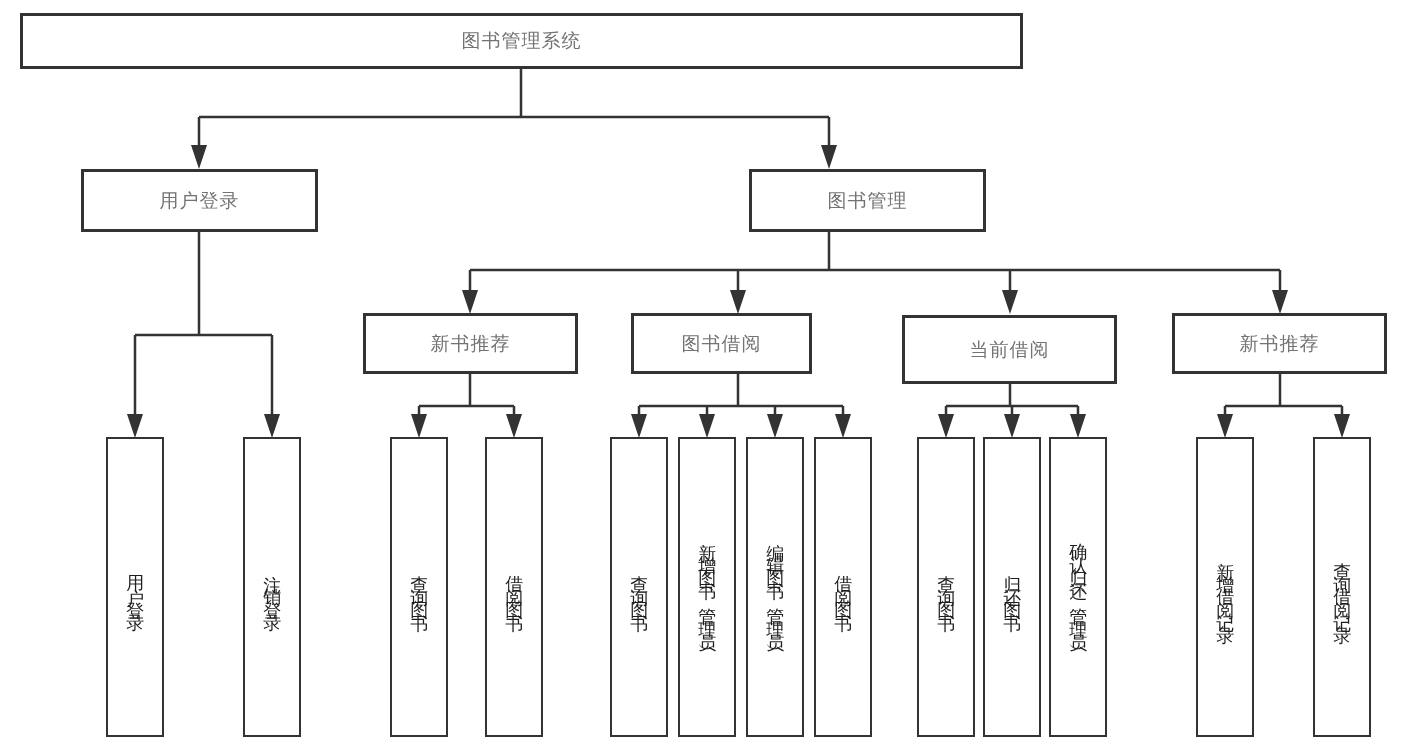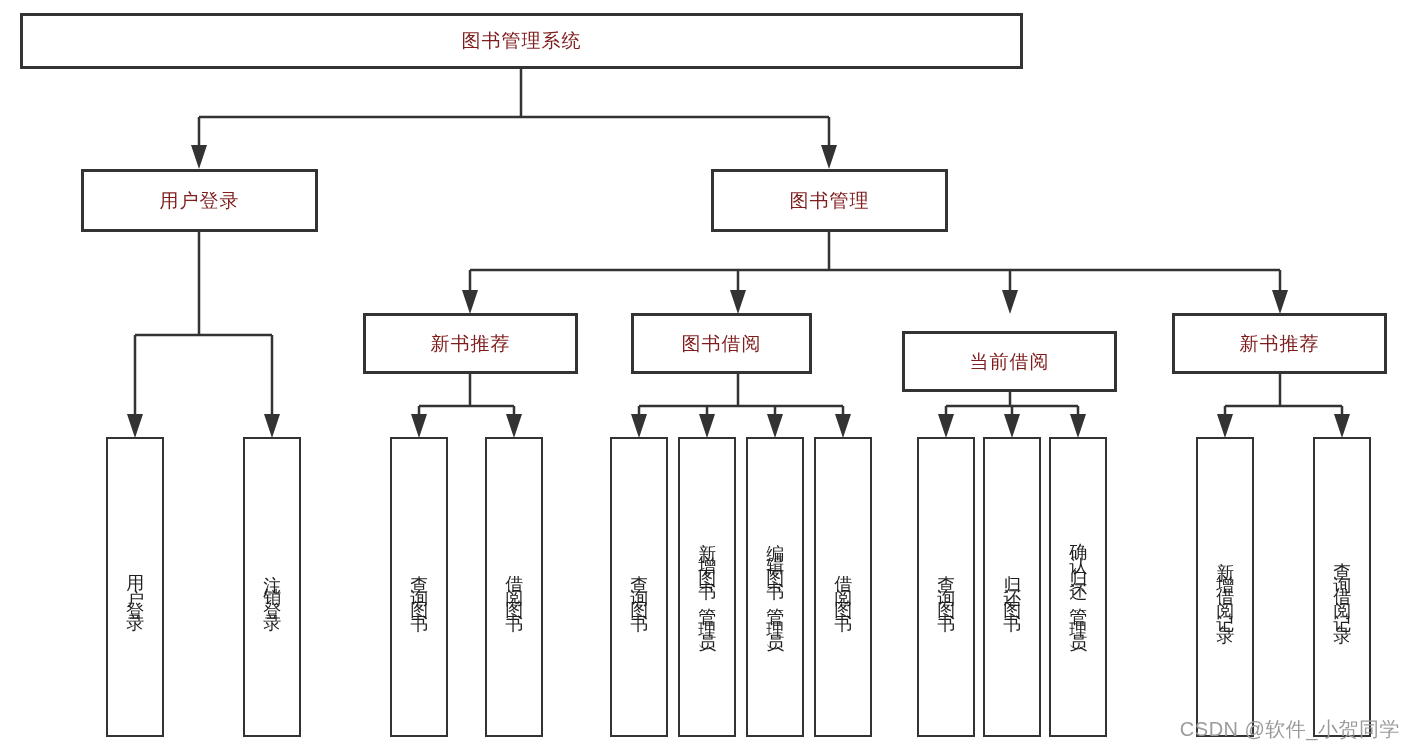--- a/index.html
+++ b/index.html
@@ -8,21 +8,21 @@
     font-family:"Liberation Sans",sans-serif;overflow:hidden;
   }
   .wires{position:absolute;left:0;top:0;z-index:1;}
   .node{
     position:absolute;background:#ffffff;border:3px solid #333333;
     box-sizing:border-box;display:flex;align-items:center;justify-content:center;
     z-index:2;
   }
   .node.leaf{border-width:2px;}
   .hlabel{
-    font-size:19px;color:#7f1d1d;letter-spacing:1px;white-space:nowrap;
+    font-size:19px;color:#737373;letter-spacing:1px;white-space:nowrap;
   }
   .vlabel{
     writing-mode:vertical-rl;text-orientation:mixed;
     font-size:18px;line-height:1.15;letter-spacing:13px;color:#1f1f1f;
   }
   .watermark{
     position:absolute;top:716px;right:5px;z-index:3;
     font-size:20px;color:#9b9b9b;letter-spacing:0.5px;white-space:nowrap;
   }
 </style>
@@ -62,31 +62,31 @@
     </g>
   </svg>
 
   <div class="node" style="left:20px;top:13px;width:1003px;height:56px">
     <span class="hlabel">图书管理系统</span>
   </div>
 
   <div class="node" style="left:81px;top:169px;width:237px;height:63px">
     <span class="hlabel">用户登录</span>
   </div>
-  <div class="node" style="left:711px;top:169px;width:237px;height:63px">
+  <div class="node" style="left:749px;top:169px;width:237px;height:63px">
     <span class="hlabel">图书管理</span>
   </div>
 
   <div class="node" style="left:363px;top:313px;width:215px;height:61px">
     <span class="hlabel">新书推荐</span>
   </div>
   <div class="node" style="left:631px;top:313px;width:181px;height:61px">
     <span class="hlabel">图书借阅</span>
   </div>
-  <div class="node" style="left:902px;top:331px;width:215px;height:61px">
+  <div class="node" style="left:902px;top:315px;width:215px;height:69px">
     <span class="hlabel">当前借阅</span>
   </div>
   <div class="node" style="left:1172px;top:313px;width:215px;height:61px">
     <span class="hlabel">新书推荐</span>
   </div>
 
   <div class="node leaf" style="left:106px;top:437px;width:58px;height:300px">
     <span class="vlabel">用户登录</span>
   </div>
   <div class="node leaf" style="left:243px;top:437px;width:58px;height:300px">
@@ -123,15 +123,14 @@
     <span class="vlabel">确认归还（管理员）</span>
   </div>
 
   <div class="node leaf" style="left:1196px;top:437px;width:58px;height:300px">
     <span class="vlabel">新增借阅记录</span>
   </div>
   <div class="node leaf" style="left:1313px;top:437px;width:58px;height:300px">
     <span class="vlabel">查询借阅记录</span>
   </div>
 
-  <div class="watermark">CSDN @软件_小贺同学</div>
 
 </div>
 
 </body></html>

